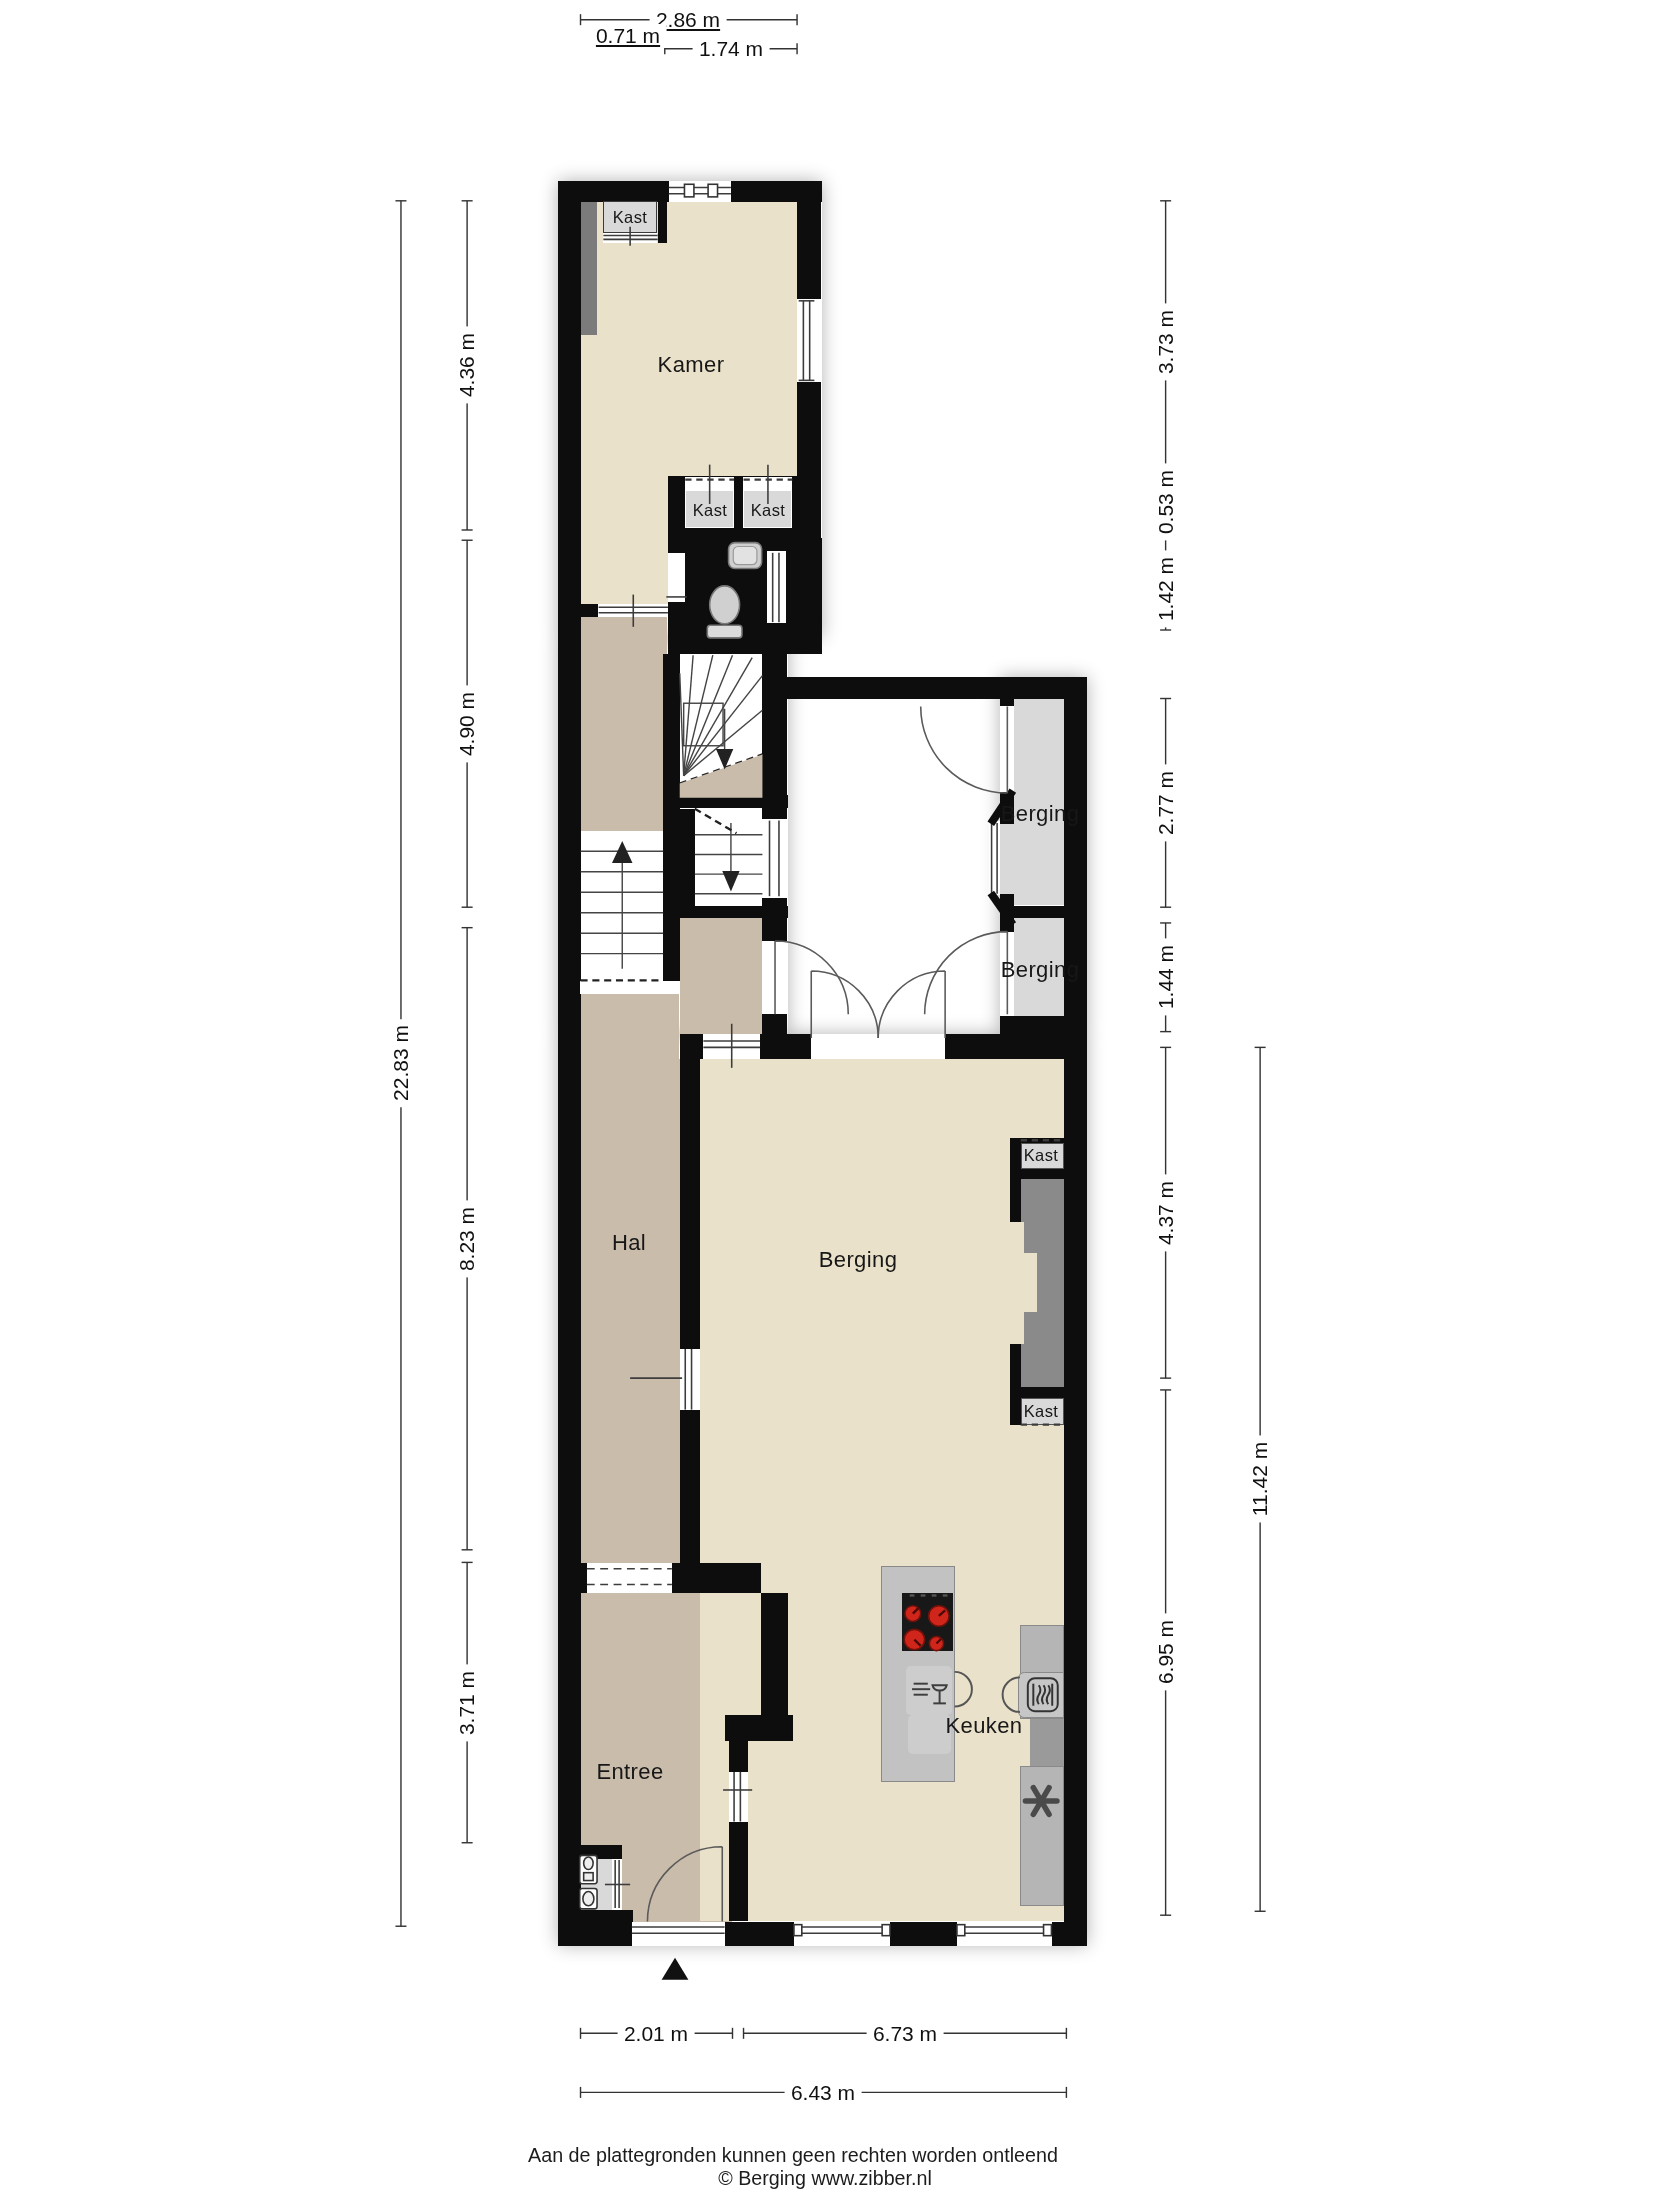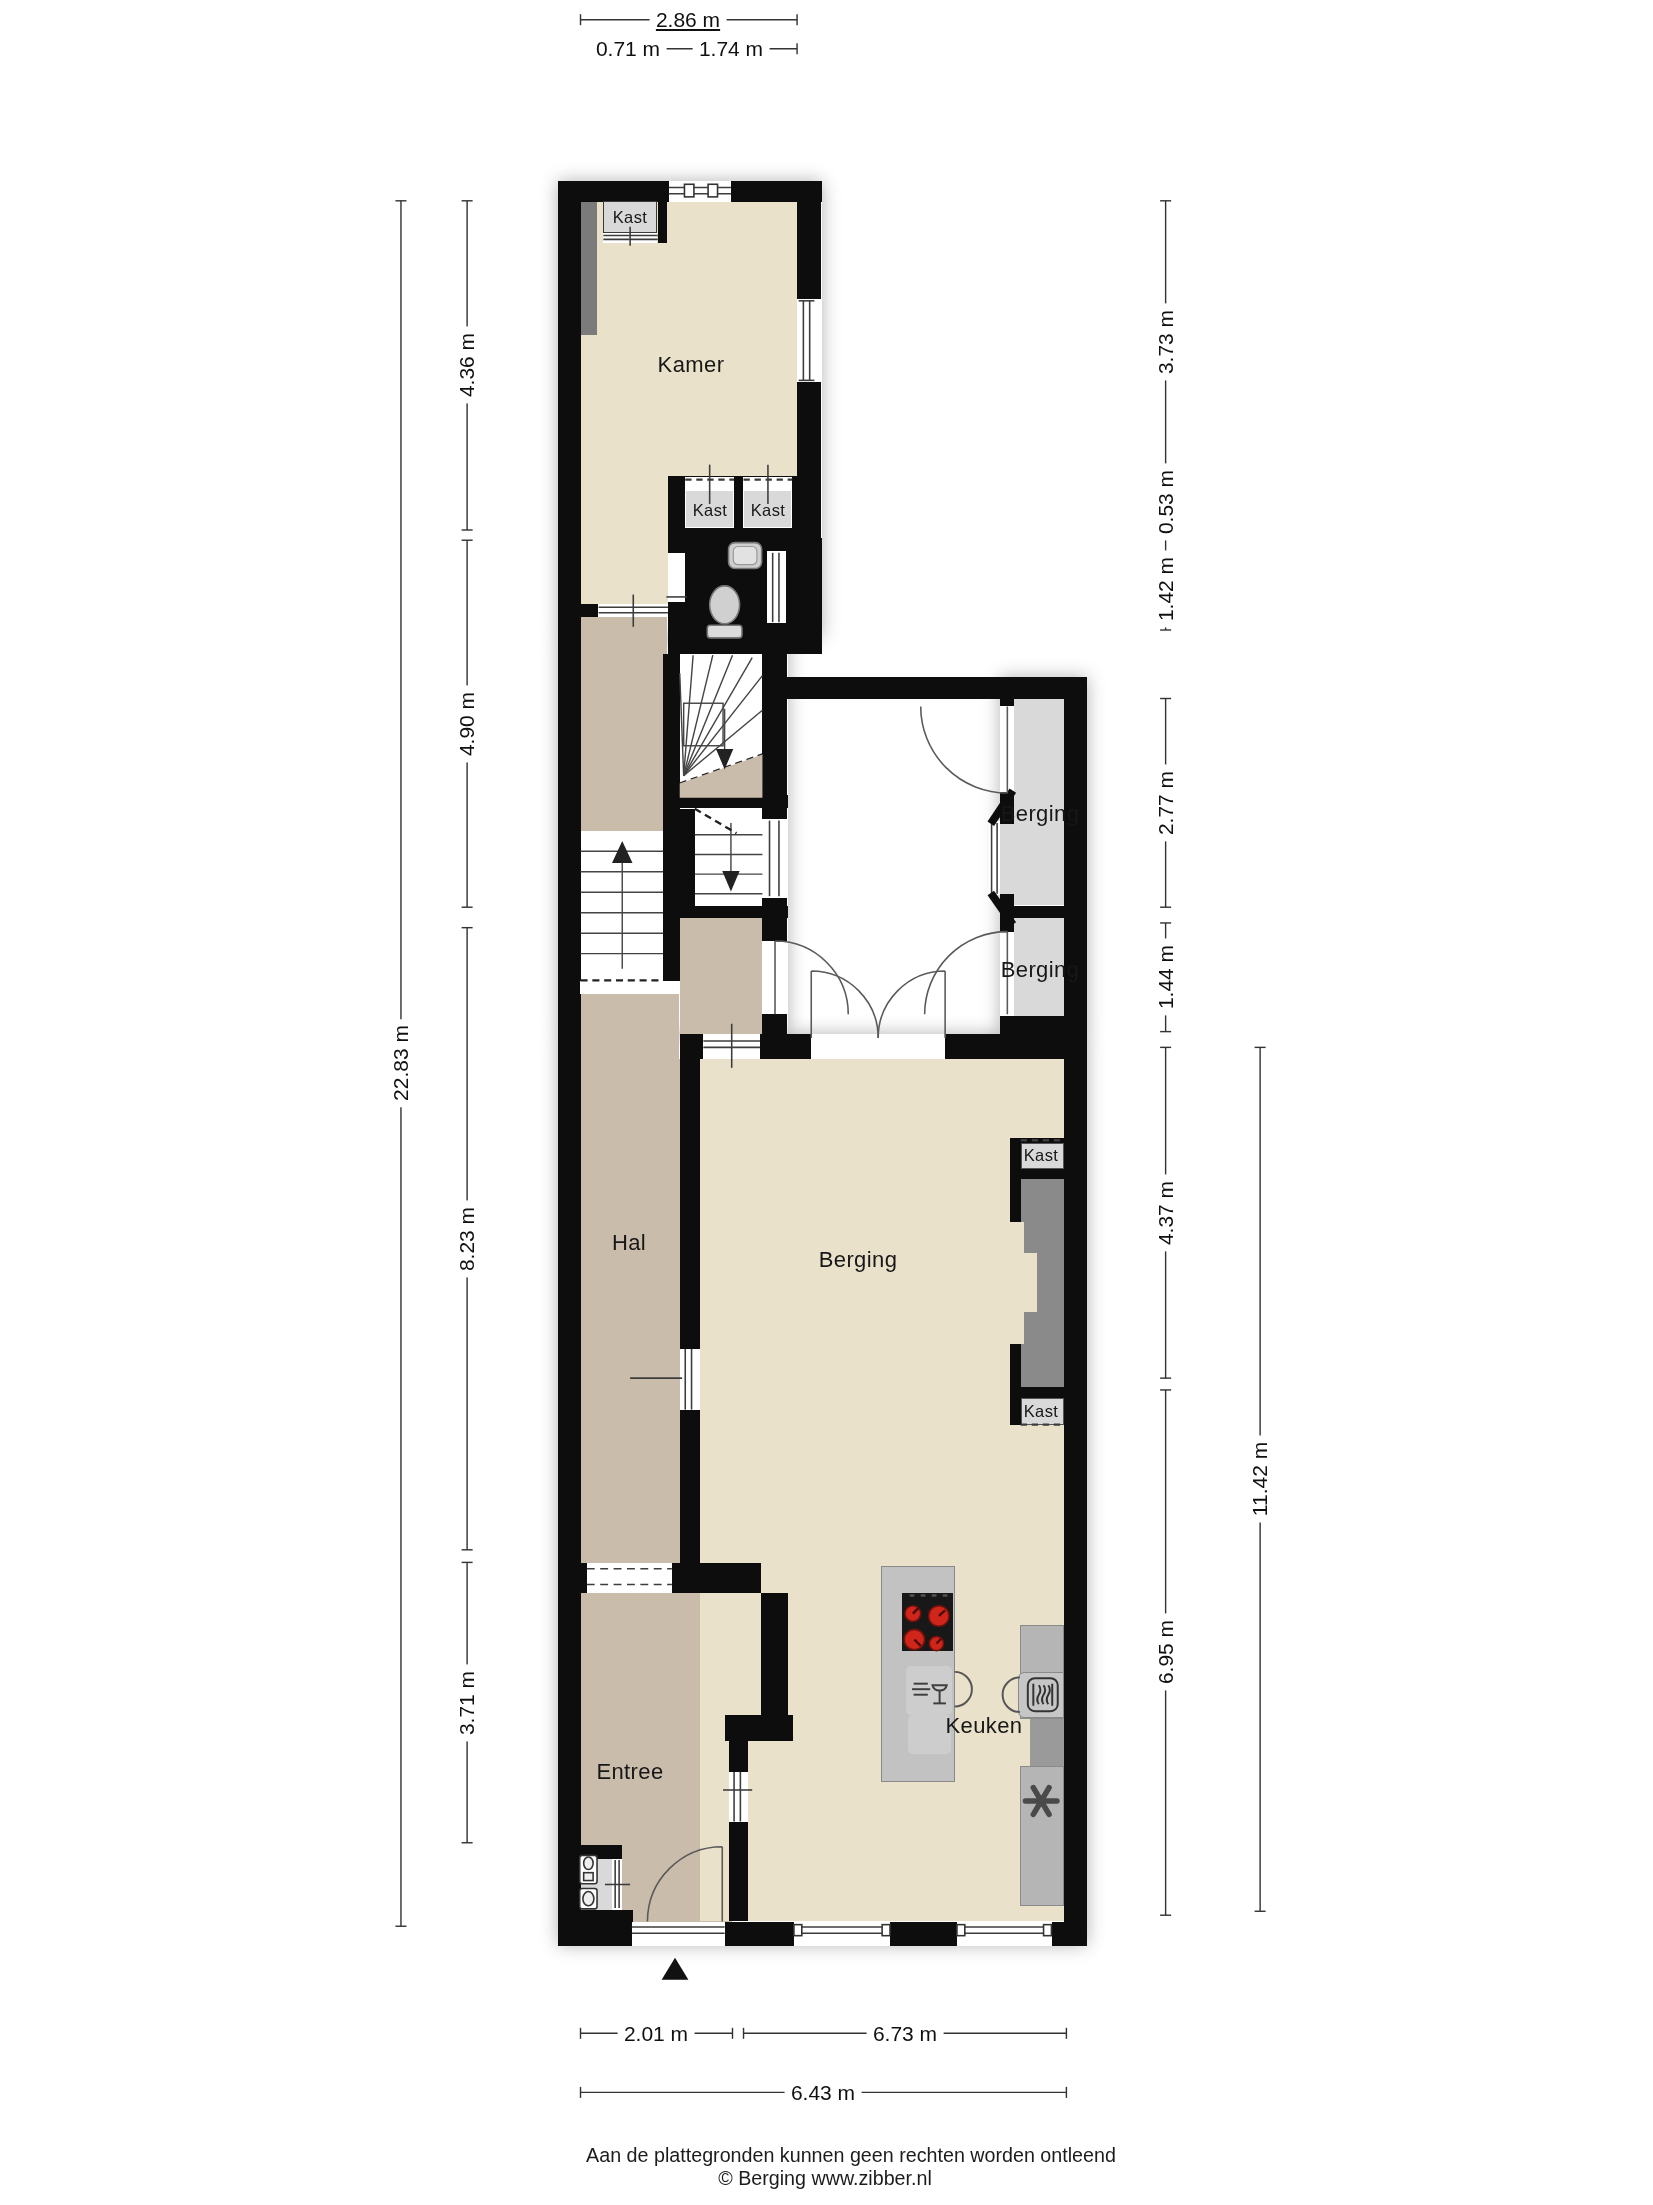--- a/index.html
+++ b/index.html
@@ -403,21 +403,21 @@
   <div class="label" style="left:1040px;top:814px;">Berging</div>
   <div class="label" style="left:1040px;top:970px;">Berging</div>
   <div class="label" style="left:629px;top:1243px;">Hal</div>
   <div class="label" style="left:858px;top:1260px;">Berging</div>
   <div class="label small" style="left:1041px;top:1155px;">Kast</div>
   <div class="label small" style="left:1041px;top:1411px;">Kast</div>
   <div class="label" style="left:984px;top:1726px;">Keuken</div>
   <div class="label" style="left:630px;top:1772px;">Entree</div>
 
   <div class="dim" style="left:688px;top:19.7px;text-decoration:underline;">2.86 m</div>
-  <div class="dim" style="left:628px;top:49px;">0.71 m</div>
+  <div class="dim" style="left:628px;top:36px;text-decoration:underline;">0.71 m</div>
   <div class="dim" style="left:731px;top:49px;">1.74 m</div>
 
   <div class="dim rot" style="left:401px;top:1063px;">22.83 m</div>
   <div class="dim rot" style="left:467px;top:365px;">4.36 m</div>
   <div class="dim rot" style="left:467px;top:724px;">4.90 m</div>
   <div class="dim rot" style="left:467px;top:1239px;">8.23 m</div>
   <div class="dim rot" style="left:467px;top:1703px;">3.71 m</div>
 
   <div class="dim rot" style="left:1166px;top:342px;">3.73 m</div>
   <div class="dim rot" style="left:1166px;top:502px;">0.53 m</div>
@@ -425,17 +425,17 @@
   <div class="dim rot" style="left:1166px;top:803px;">2.77 m</div>
   <div class="dim rot" style="left:1166px;top:977px;">1.44 m</div>
   <div class="dim rot" style="left:1166px;top:1213px;">4.37 m</div>
   <div class="dim rot" style="left:1166px;top:1652px;">6.95 m</div>
   <div class="dim rot" style="left:1260px;top:1479px;">11.42 m</div>
 
   <div class="dim" style="left:656px;top:2034px;">2.01 m</div>
   <div class="dim" style="left:905px;top:2034px;">6.73 m</div>
   <div class="dim" style="left:823px;top:2093px;">6.43 m</div>
 
-  <div class="footer" style="left:851px;top:2144px;">Aan de plattegronden kunnen geen rechten worden ontleend</div>
+  <div class="footer" style="left:793px;top:2144px;">Aan de plattegronden kunnen geen rechten worden ontleend</div>
   <div class="footer" style="left:825px;top:2167px;">© Berging www.zibber.nl</div>
 
 </div>
 
 
 </body></html>

